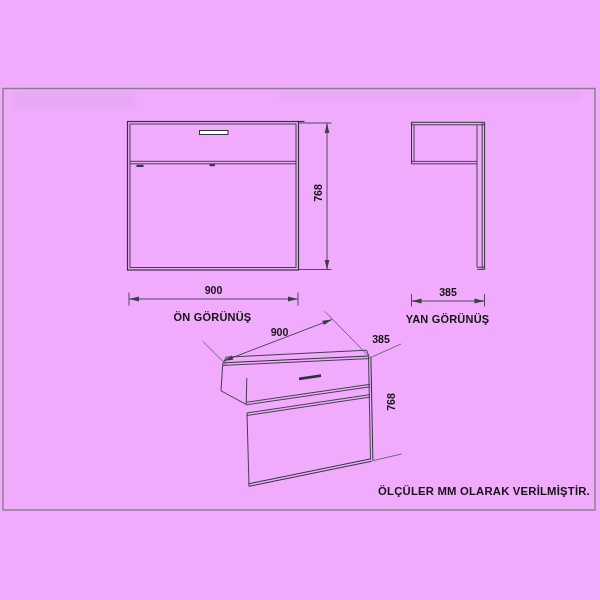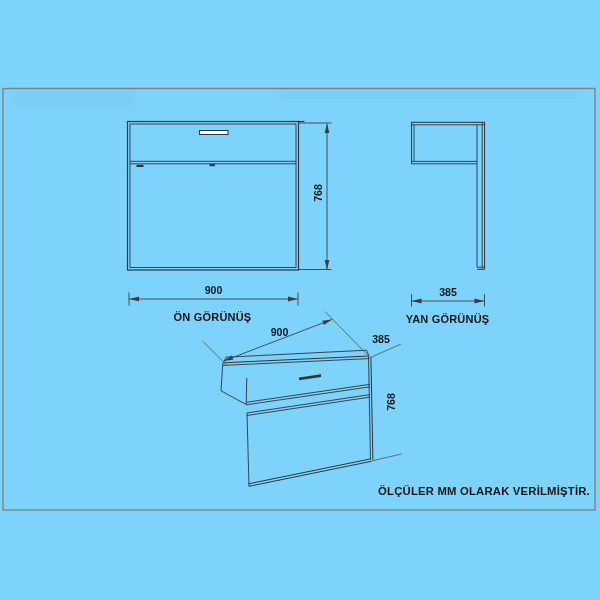--- a/index.html
+++ b/index.html
@@ -1,16 +1,16 @@
 <!DOCTYPE html>
 <html><head>
 <meta charset="utf-8">
 <style>
   html,body{margin:0;padding:0;background:#ffffff;}
-  #stage{position:relative;width:600px;height:600px;background:#7dd3fc;overflow:hidden;
+  #stage{position:relative;width:600px;height:600px;background:#f0abfc;overflow:hidden;
          font-family:"Liberation Sans",sans-serif;}
   svg{position:absolute;left:0;top:0;}
   .edge{stroke:#2f343a;fill:none;}
   .thin{stroke:#565b61;stroke-width:0.85;fill:none;}
   .dim{stroke:#3a3f46;stroke-width:0.9;fill:none;}
   .arrow{fill:#3a3f46;stroke:none;}
   .lbl{font-size:10.6px;font-weight:bold;fill:#141414;}
   .cap{font-size:11px;font-weight:bold;fill:#141414;letter-spacing:0.2px;}
   .note{font-size:11.3px;font-weight:bold;fill:#141414;letter-spacing:0.2px;}
   .smudge{position:absolute;background:rgba(125,125,125,0.06);filter:blur(2px);}

